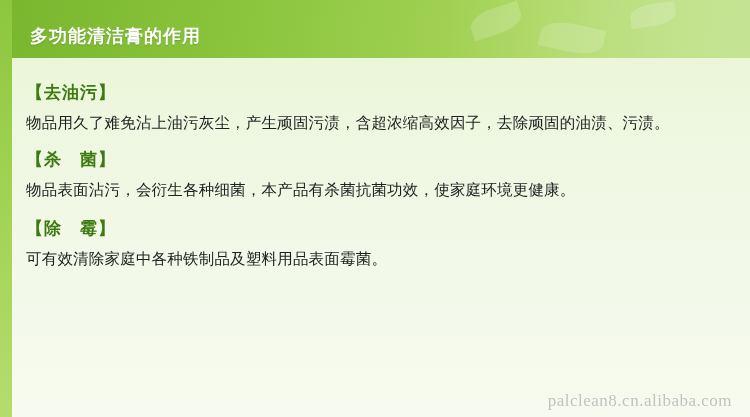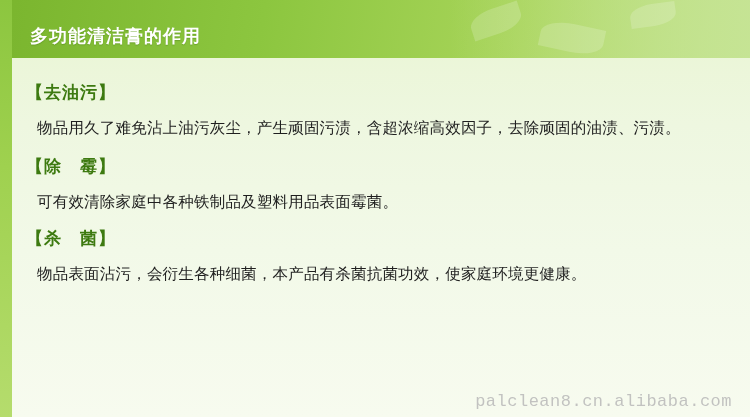--- a/index.html
+++ b/index.html
@@ -77,36 +77,36 @@
     font-weight: bold;
     color: #3d7a10;
     margin: 0 0 6px 0;
     letter-spacing: 1px;
     line-height: 22px;
   }
   .section-body {
     font-size: 15.5px;
     color: #1f1f1f;
     line-height: 25px;
-    margin: 11px;
+    margin: 0;
     letter-spacing: 0.2px;
   }
   .sec-1 { margin-top: 6px; }
   .sec-2 { margin-top: 14px; }
   .sec-3 { margin-top: 16px; }
   .sec-4 { margin-top: 22px; }
   .watermark {
     position: absolute;
     right: 18px;
     bottom: 6px;
     font-size: 17px;
     color: #b9b9b9;
     opacity: 0.85;
     letter-spacing: 0.5px;
-    font-family: Liberation Mono, monospace;
+    font-family: Liberation Serif, serif;
     z-index: 5;
   }
   
   .leaf {
     position: absolute;
     background: rgba(255,255,255,0.18);
     border-radius: 50% 0 50% 0;
     z-index: 1;
   }
   .leaf-a { left: 470px; top: 8px; width: 52px; height: 26px; transform: rotate(-18deg); }
@@ -127,28 +127,28 @@
 
   <h1 class="title">多功能清洁膏的作用</h1>
 
   <div class="content">
 
     <div class="section sec-1">
       <p class="section-heading">【去油污】</p>
       <p class="section-body">物品用久了难免沾上油污灰尘，产生顽固污渍，含超浓缩高效因子，去除顽固的油渍、污渍。</p>
     </div>
 
+    <div class="section sec-2">
+      <p class="section-heading">【杀　菌】</p>
+      <p class="section-body">物品表面沾污，会衍生各种细菌，本产品有杀菌抗菌功效，使家庭环境更健康。</p>
+    </div>
+
     <div class="section sec-3">
       <p class="section-heading">【除　霉】</p>
       <p class="section-body">可有效清除家庭中各种铁制品及塑料用品表面霉菌。</p>
-    </div>
-
-    <div class="section sec-2">
-      <p class="section-heading">【杀　菌】</p>
-      <p class="section-body">物品表面沾污，会衍生各种细菌，本产品有杀菌抗菌功效，使家庭环境更健康。</p>
     </div>
 
 
   </div>
 
   <div class="watermark">palclean8.cn.alibaba.com</div>
 
 </div>
 
 </body></html>

